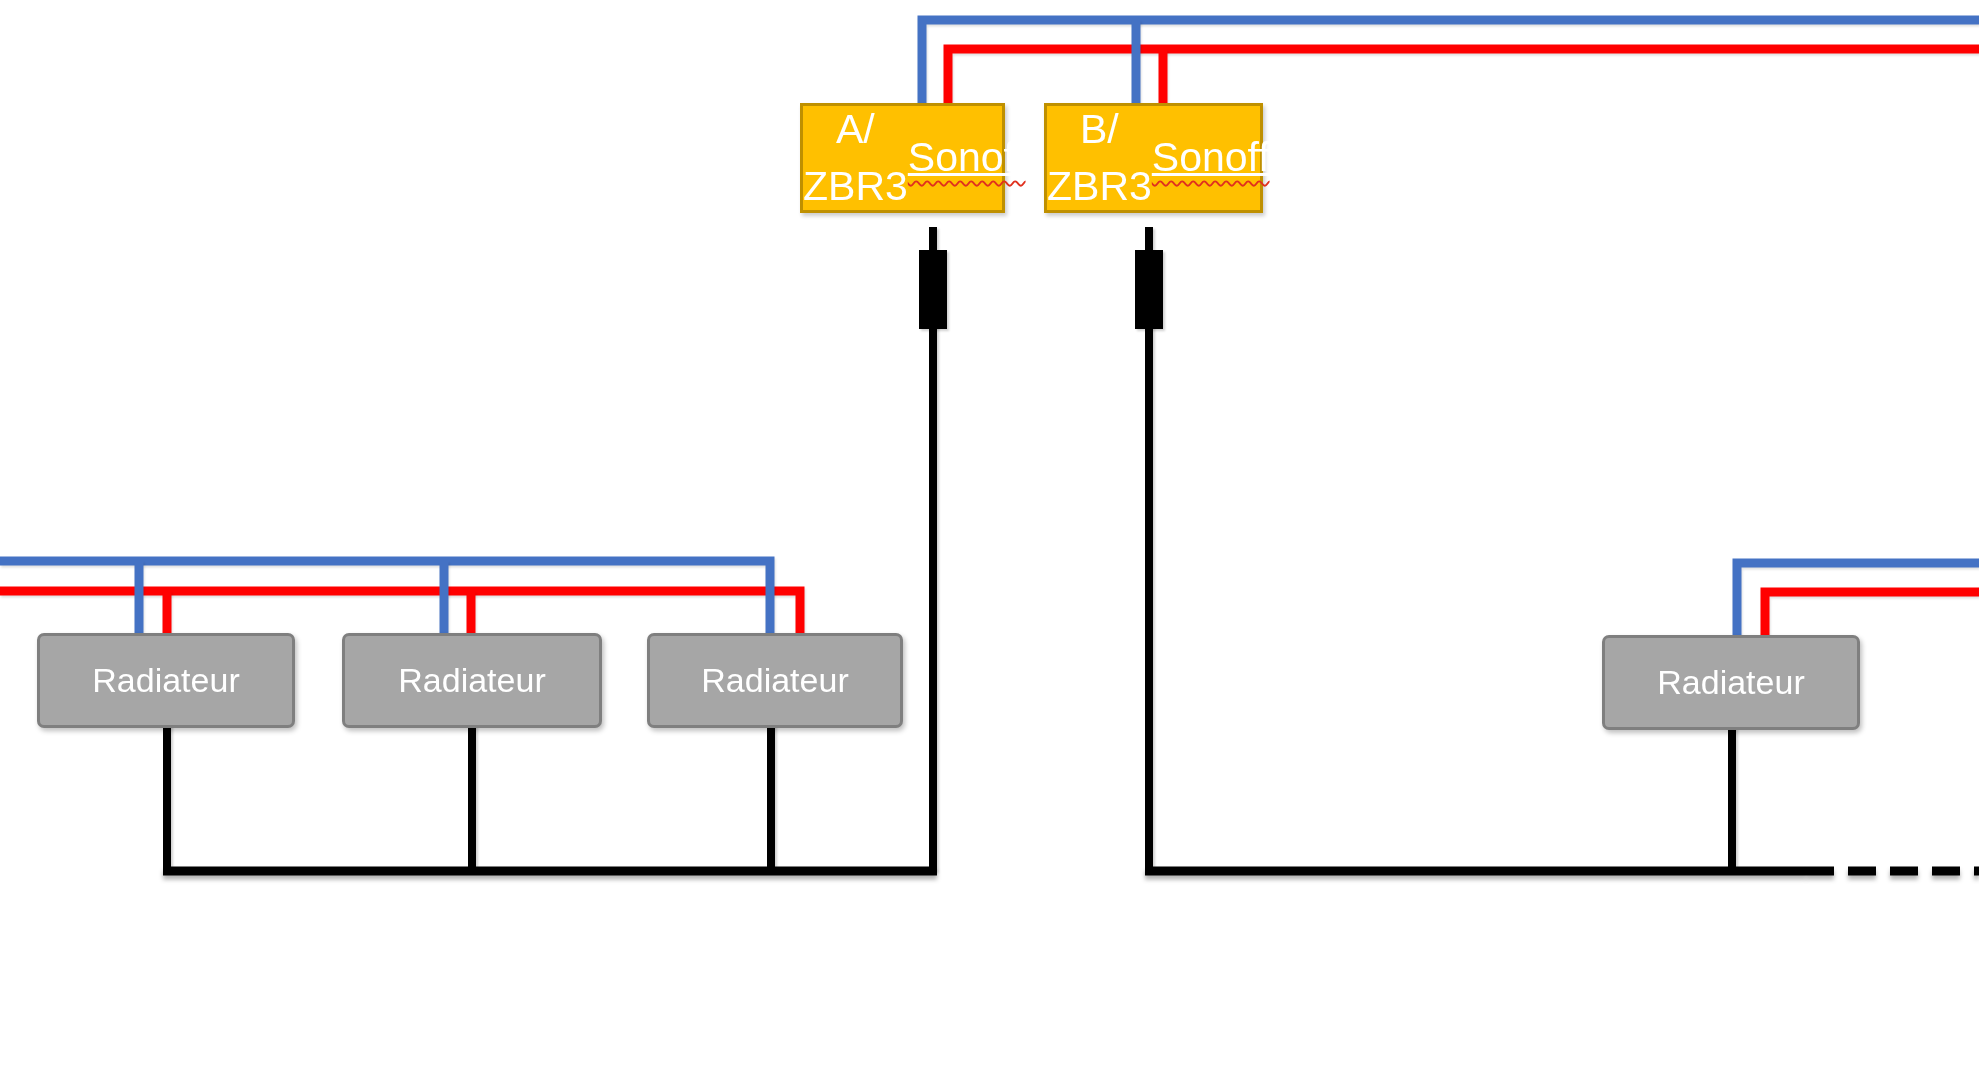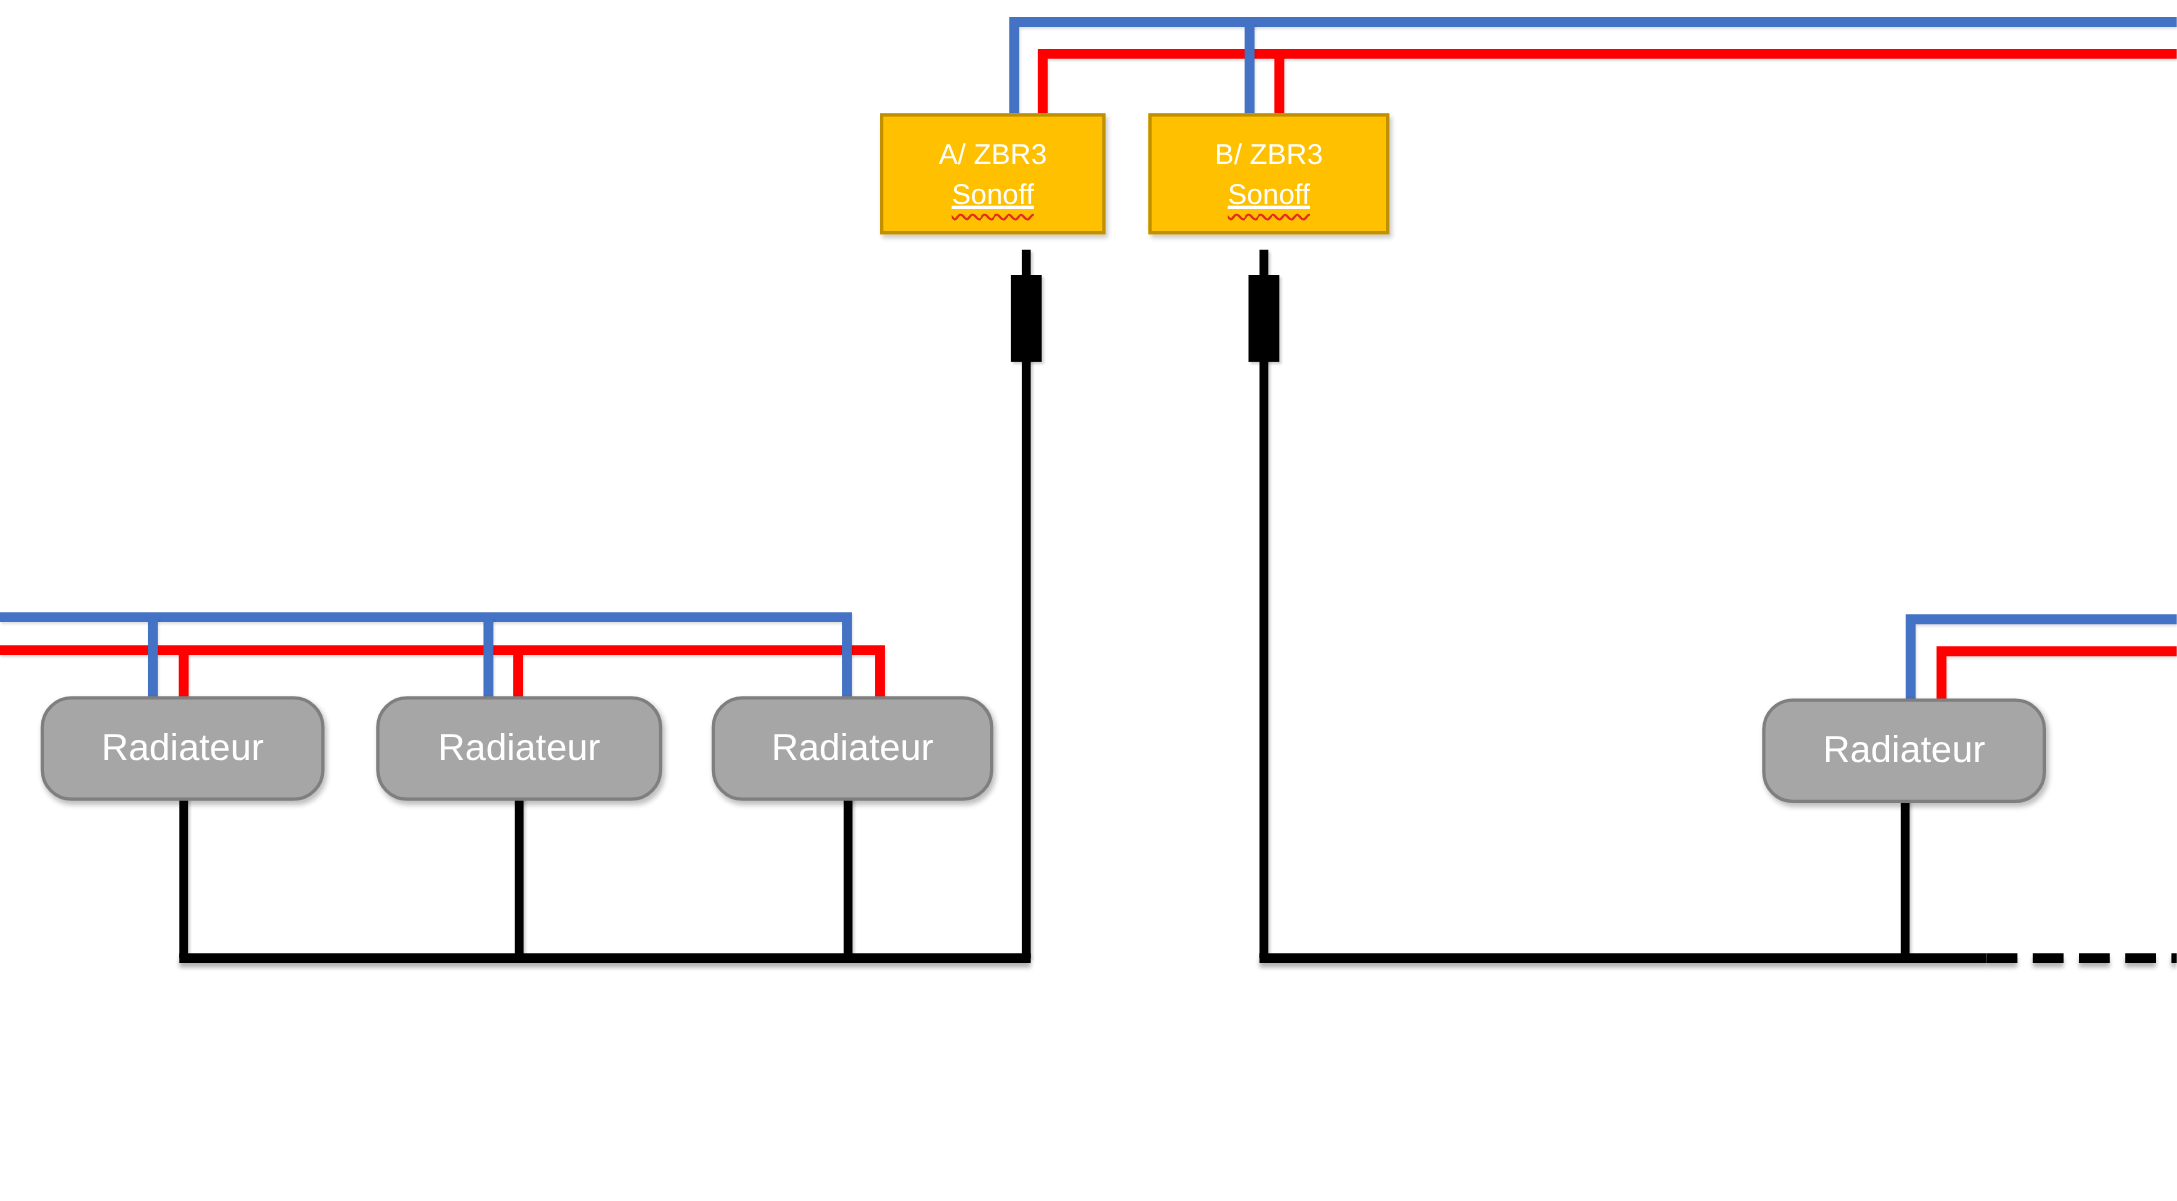--- a/index.html
+++ b/index.html
@@ -40,44 +40,44 @@
   .wire.bus   { stroke: var(--wire-black); stroke-width: 9; filter: drop-shadow(0px 4px 2px rgba(0,0,0,0.30)); }
   .wire.dashed { stroke-dasharray: 28 14; }
   .connector  { fill: var(--wire-black); filter: drop-shadow(2px 2px 1px rgba(0,0,0,0.18)); }
 
   .device {
     position: absolute;
     background: var(--device-fill);
     border: 3px solid var(--device-border);
     color: var(--device-text);
     display: flex;
-    flex-direction: column;
+    flex-direction: row;
     align-items: center;
-    justify-content: center;
-    font-size: 26px;
+    justify-content: flex-start;
+    font-size: 41px;
     line-height: 1.4;
     text-align: center;
     box-shadow: 2px 3px 4px rgba(0,0,0,0.2);
   }
   .device .brand-underline {
     text-decoration-line: underline;
     text-decoration-thickness: 3px;
   }
   .device .brand-spell {
     text-decoration-line: underline;
     text-decoration-style: wavy;
     text-decoration-color: var(--spellcheck-underline);
     text-decoration-thickness: 2px;
     text-underline-offset: 9px;
   }
   .radiator {
     position: absolute;
     background: var(--radiator-fill);
     border: 3px solid var(--radiator-border);
-    border-radius: 28px;
+    border-radius: 7px;
     color: var(--radiator-text);
     display: flex;
     align-items: center;
     justify-content: center;
     font-size: 34px;
     box-shadow: 2px 3px 5px rgba(0,0,0,0.25);
   }
 </style>
 </head>
 <body>

